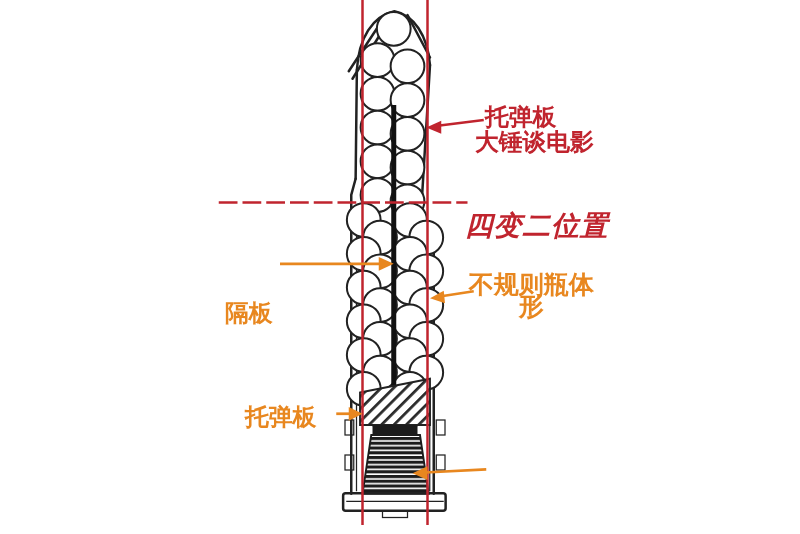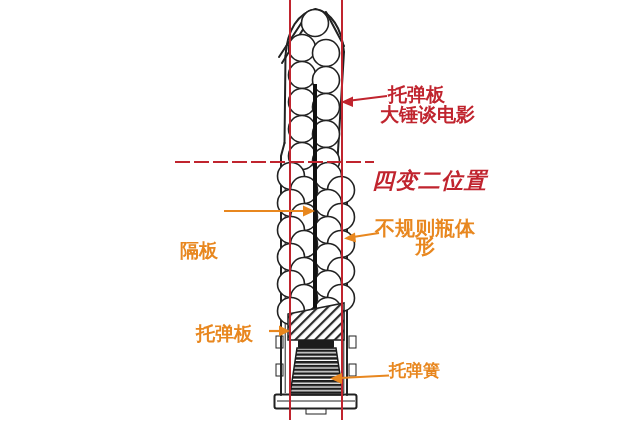--- a/index.html
+++ b/index.html
@@ -159,16 +159,15 @@
 
   <div class="label orange-text" id="label-divider">隔板</div>
 
   <div class="label orange-text" id="label-wall">
     <span class="lline">不规则瓶体形</span>
   </div>
 
   <div class="label orange-text" id="label-follower">托弹板</div>
 
   <div class="label orange-text" id="label-spring">
-    <span class="lline">托弹簧</span>
   </div>
 
 </div>
 
 </body></html>

